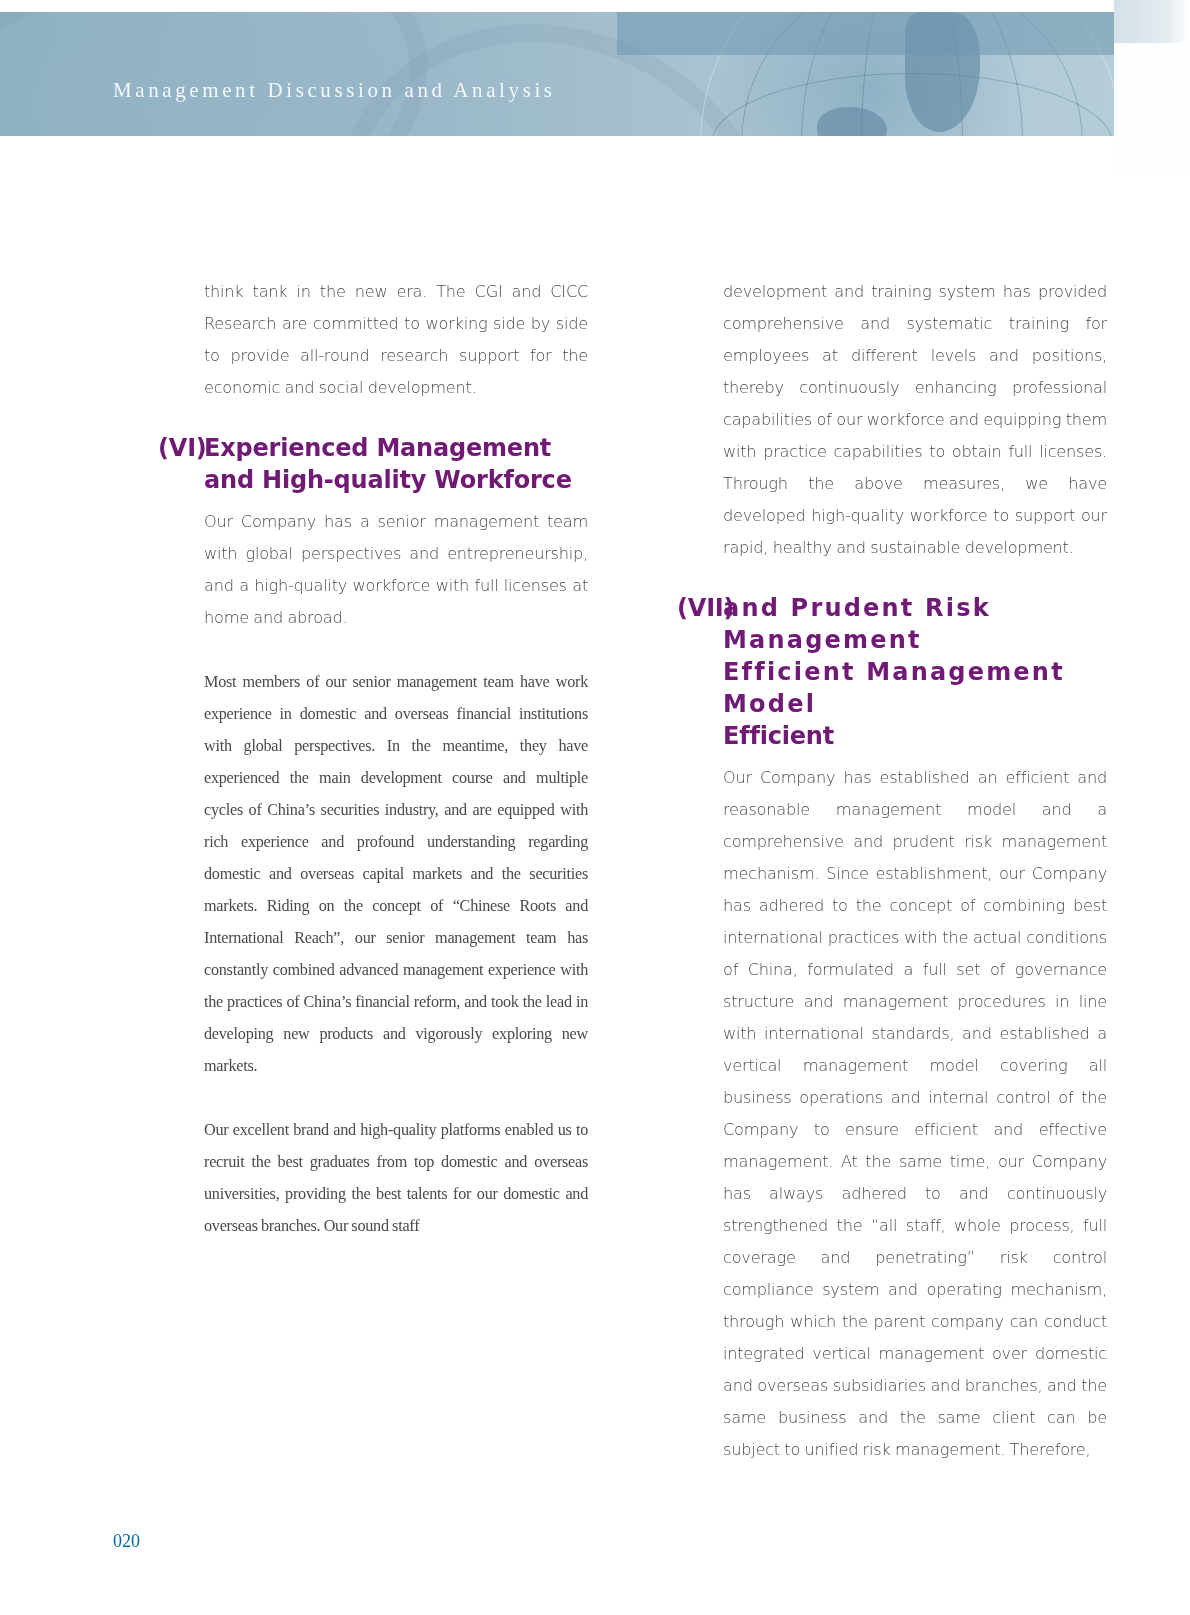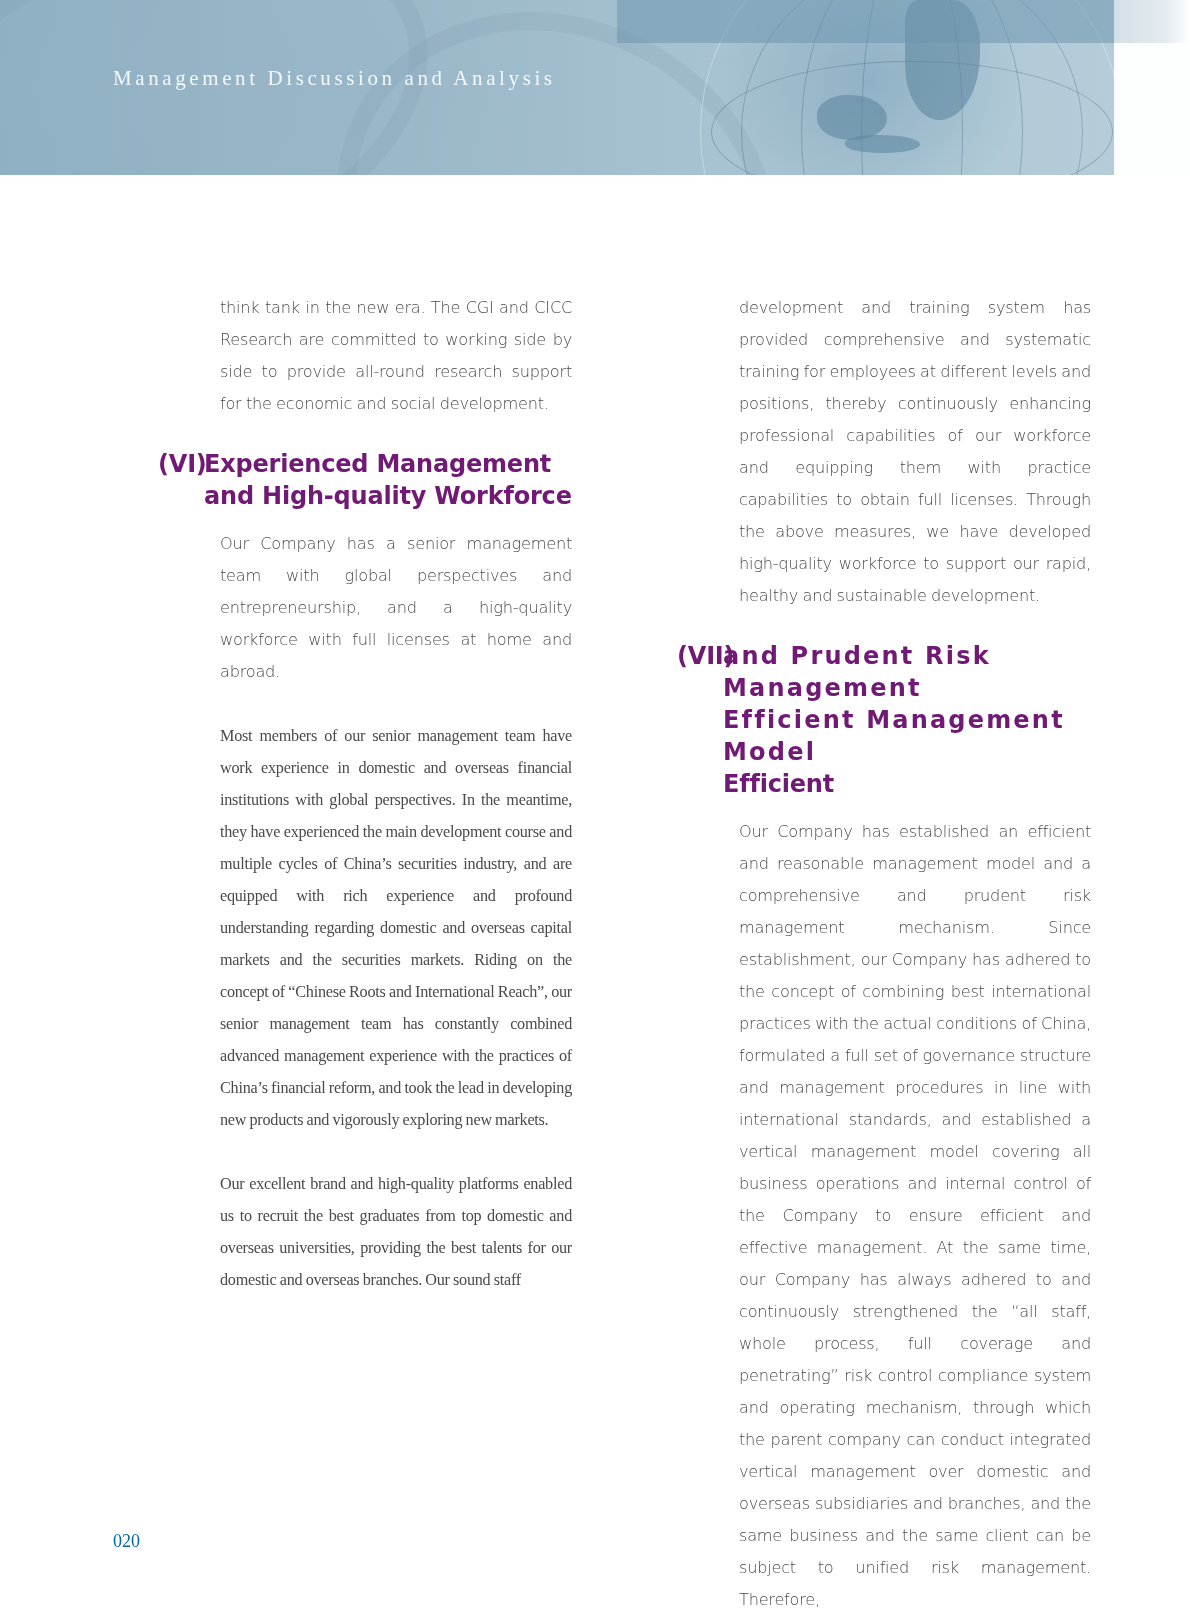--- a/index.html
+++ b/index.html
@@ -10,29 +10,28 @@
     body {
       width: 1190px;
       height: 1615px;
       position: relative;
       overflow: hidden;
       font-family: "DejaVu Sans", sans-serif;
     }
     
     .banner {
       position: absolute;
-      left: 0; top: 0;
+      left: 0; top: 12px;
       width: 1114px;
-      height: 175px;
+      height: 124px;
       background:
         radial-gradient(ellipse 220px 200px at 870px 80px, rgba(120,160,185,0.55), rgba(120,160,185,0) 70%),
         radial-gradient(ellipse 420px 140px at 250px 90px, rgba(150,180,198,0.35), rgba(150,180,198,0) 70%),
         linear-gradient(90deg, #8fb0c3 0%, #9ab8c9 35%, #a6c1d0 60%, #b5cdd9 100%);
       overflow: hidden;
-      padding-left: 8px;
     }
     .banner-topstrip {
       position: absolute;
       left: 617px; top: 0;
       width: 497px; height: 43px;
       background: rgba(110,150,175,0.55);
     }
     .banner-topstrip-ext {
       position: absolute;
       left: 1114px; top: 0;
@@ -83,21 +82,21 @@
       top: 276px;
       font-family: "DejaVu Sans", sans-serif;
       font-weight: 300;
       font-size: 16.2px;
       line-height: 32px;
       color: #4a4a4a;
     }
     .col-left { left: 204px; width: 384px; }
     .col-right { left: 723px; width: 384px; }
     .para {
-      margin: 16px;
+      margin: 0;
       text-align: justify;
       text-align-last: left;
       letter-spacing: -0.25px;
       word-spacing: -0.5px;
     }
     .gap-para { margin-top: 32px; font-family: Liberation Serif, serif; }
 
     .section-head {
       position: relative;
       margin: 28px 0 10px 0;

